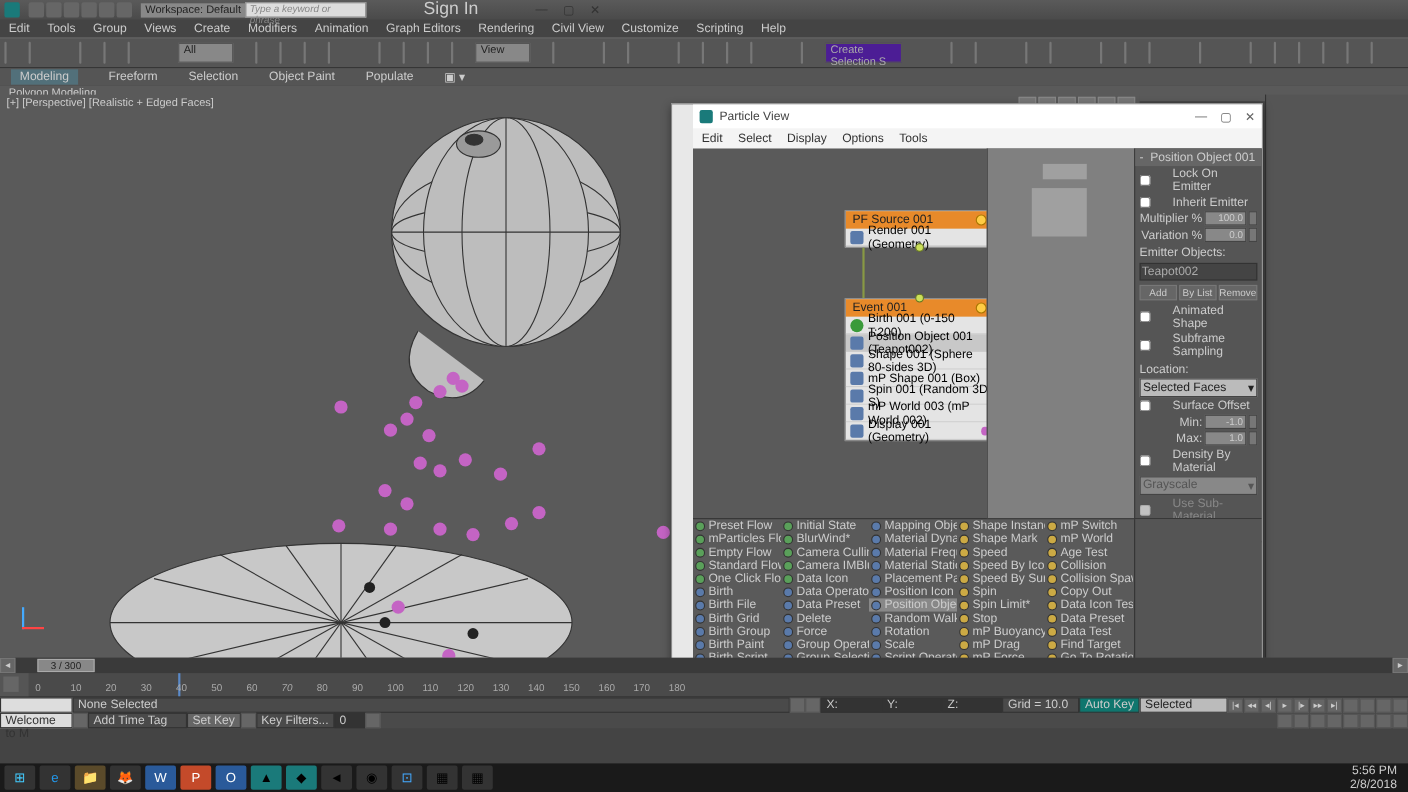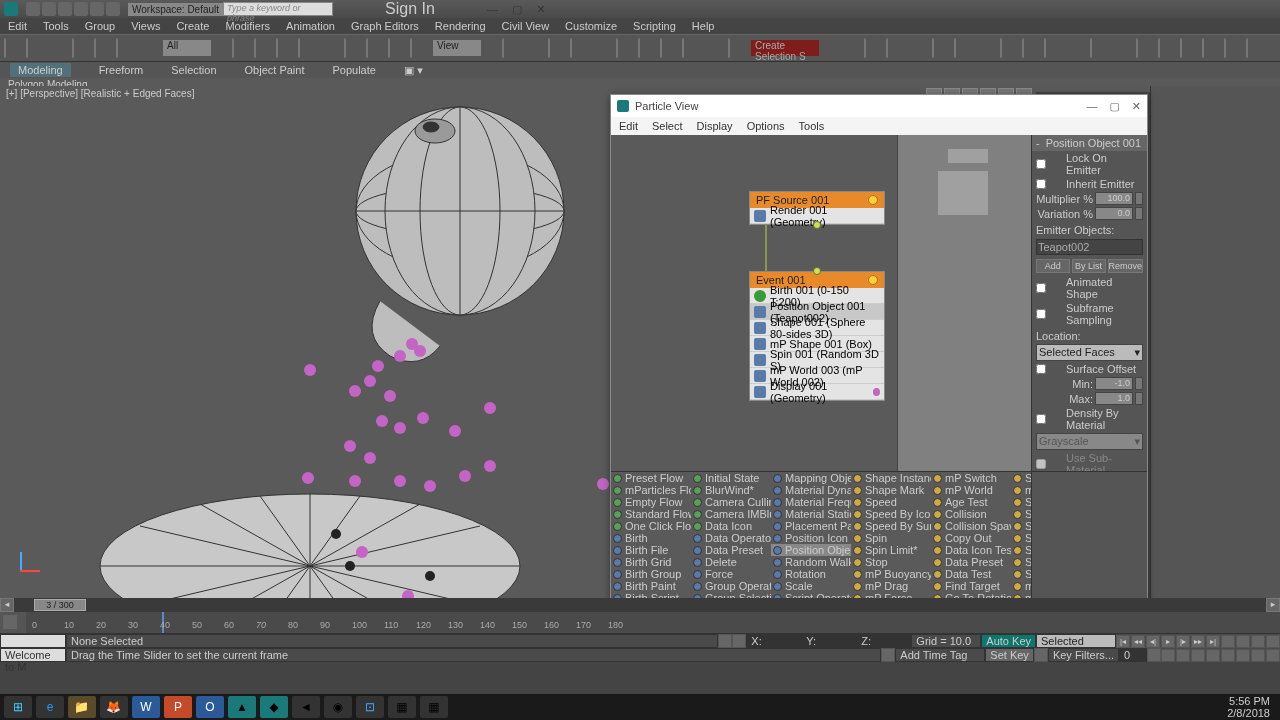--- a/index.html
+++ b/index.html
@@ -17,39 +17,39 @@
 .title-bar .win-ctrl { display: flex; gap: 14px; margin-right: 8px; font-size: 13px; color: #333; }
 
 
 .menu-bar { height: 16px; background: #444; display: flex; align-items: center; padding-left: 8px; gap: 16px; color: #ccc; font-size: 10px; }
 
 
 .toolbar { height: 28px; background: #555; border-top: 1px solid #666; border-bottom: 1px solid #333; display: flex; align-items: center; padding: 0 4px; gap: 20px; }
 .toolbar .tbtn { width: 20px; height: 20px; background: #666; border: 1px solid #777; border-radius: 2px; }
 .toolbar .tsep { width: 1px; height: 20px; background: #444; margin: 0 2px; }
 .toolbar .tsel { height: 18px; background: #888; border: 1px solid #555; font-size: 10px; color: #222; padding: 0 4px; min-width: 50px; }
-.toolbar .tsel.dark { background: #7f1d1d; color: #aaa; min-width: 70px; }
+.toolbar .tsel.dark { background: #4c1d95; color: #aaa; min-width: 70px; }
 .toolbar .act { background: #4a7aaa; }
 
 
 .ribbon { height: 16px; background: #555; display: flex; align-items: center; padding-left: 10px; gap: 28px; color: #ccc; font-size: 10px; }
 .ribbon .rtab.active { background: #52707a; padding: 1px 8px; }
 .sub-ribbon { height: 14px; background: #5a5a5a; color: #ccc; font-size: 10px; padding-left: 8px; line-height: 14px; }
 
 
 .viewport { position: absolute; left: 0; top: 86px; width: 1036px; height: 512px; background: #5a5a5a; }
 .viewport-label { position: absolute; top: 2px; left: 6px; color: #ccc; font-size: 10px; }
 .viewport-corner { position: absolute; top: 2px; right: 4px; display: flex; gap: 2px; }
 .viewport-corner span { width: 16px; height: 14px; background: #777; border: 1px solid #888; }
 .axis { position: absolute; bottom: 20px; left: 12px; width: 30px; height: 30px; }
 .axis .z { position: absolute; left: 8px; bottom: 6px; width: 2px; height: 20px; background: #4af; }
 .axis .x { position: absolute; left: 8px; bottom: 6px; width: 20px; height: 2px; background: #f44; }
 
 
-.pv-window { position: absolute; left: 610px; top: 94px; width: 538px; height: 538px; background: #e8e8e8; border: 1px solid #888; box-shadow: 0 2px 8px rgba(0,0,0,.4); display: flex; flex-direction: column; }
+.pv-window { position: absolute; left: 610px; top: 94px; width: 538px; height: 538px; background: #e8e8e8; border: 1px solid #888; box-shadow: 0 2px 8px rgba(0,0,0,.4); display: flex; flex-direction: column; padding-left: 19px; }
 .pv-title { height: 22px; background: #fff; display: flex; align-items: center; padding: 0 6px; color: #444; font-size: 11px; }
 .pv-title .pv-icon { width: 12px; height: 12px; background: #1a7a7a; margin-right: 6px; border-radius: 2px; }
 .pv-title .pv-ctrls { margin-left: auto; display: flex; gap: 12px; color: #666; font-size: 11px; }
 .pv-menu { height: 18px; background: #f4f4f4; display: flex; align-items: center; gap: 14px; padding-left: 8px; font-size: 10px; color: #333; }
 
 .pv-body { flex: 1; display: flex; background: #5a5a5a; min-height: 0; }
 .pv-canvas { flex: 1; position: relative; }
 .pv-node { position: absolute; background: #d8d8d8; border: 1px solid #888; font-size: 10px; }
 .pv-node-header { background: #e88a2a; color: #222; padding: 2px 6px; display: flex; justify-content: space-between; align-items: center; font-size: 10px; }
 .pv-node-header .bulb { width: 10px; height: 10px; background: #ffcc44; border-radius: 50%; border: 1px solid #aa7700; }
@@ -874,21 +874,20 @@
       <span>▸▸</span>
       <span>▸|</span>
       <span></span>
       <span></span>
       <span></span>
       <span></span>
     </div>
   </div>
   <div class="status-row">
     <div class="cell" style="width:66px;background:#ddd;color:#333">Welcome to M</div>
-    <div class="cell grow">Drag the Time Slider to set the current frame</div>
     <div class="btn-s"></div>
     <div class="cell" style="width:90px">Add Time Tag</div>
     <div class="cell" style="background:#666">Set Key</div>
     <div class="btn-s"></div>
     <div class="cell">Key Filters...</div>
     <div class="cell" style="width:28px;background:#333">0</div>
     <div class="btn-s"></div>
     <div class="playback">
       <span></span>
         <span></span>

